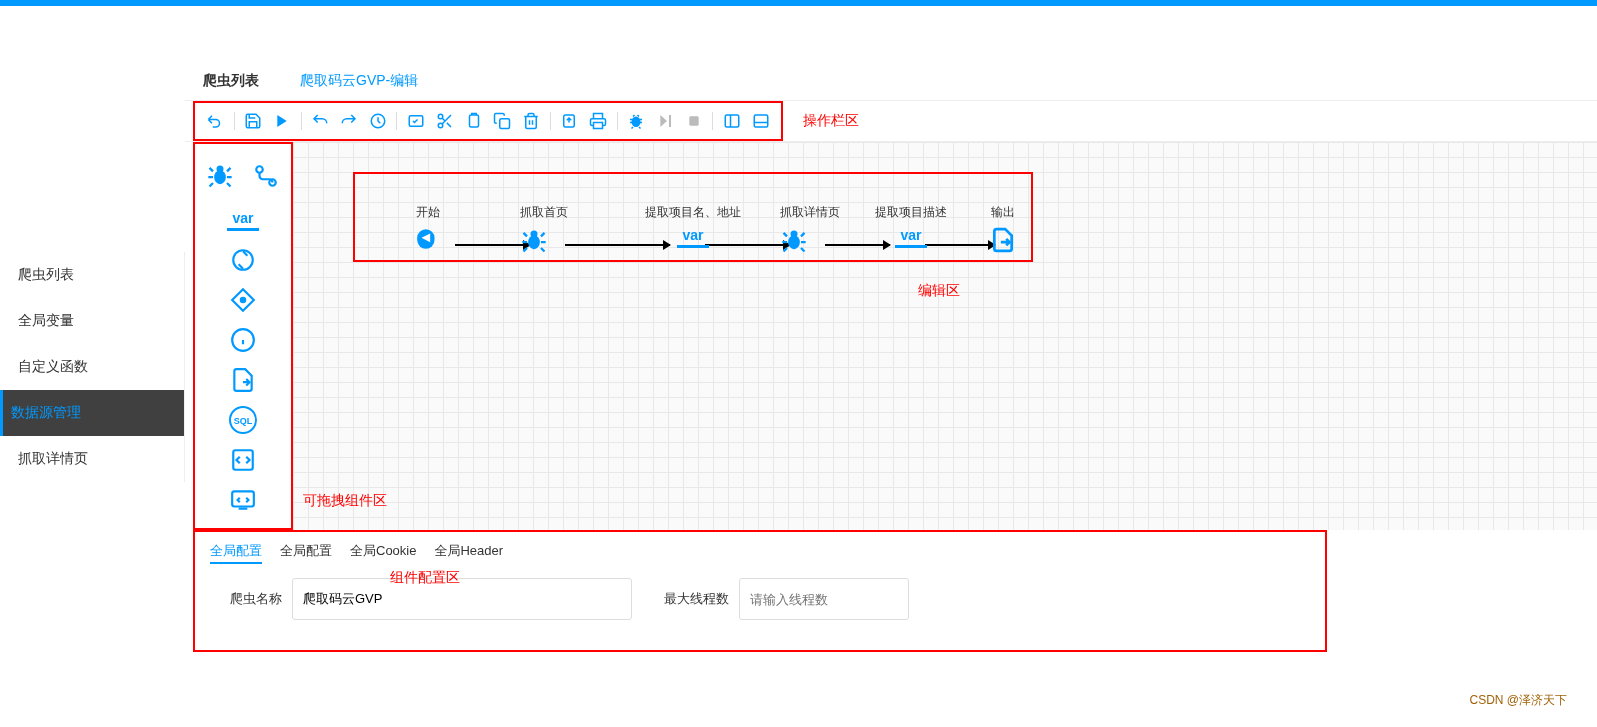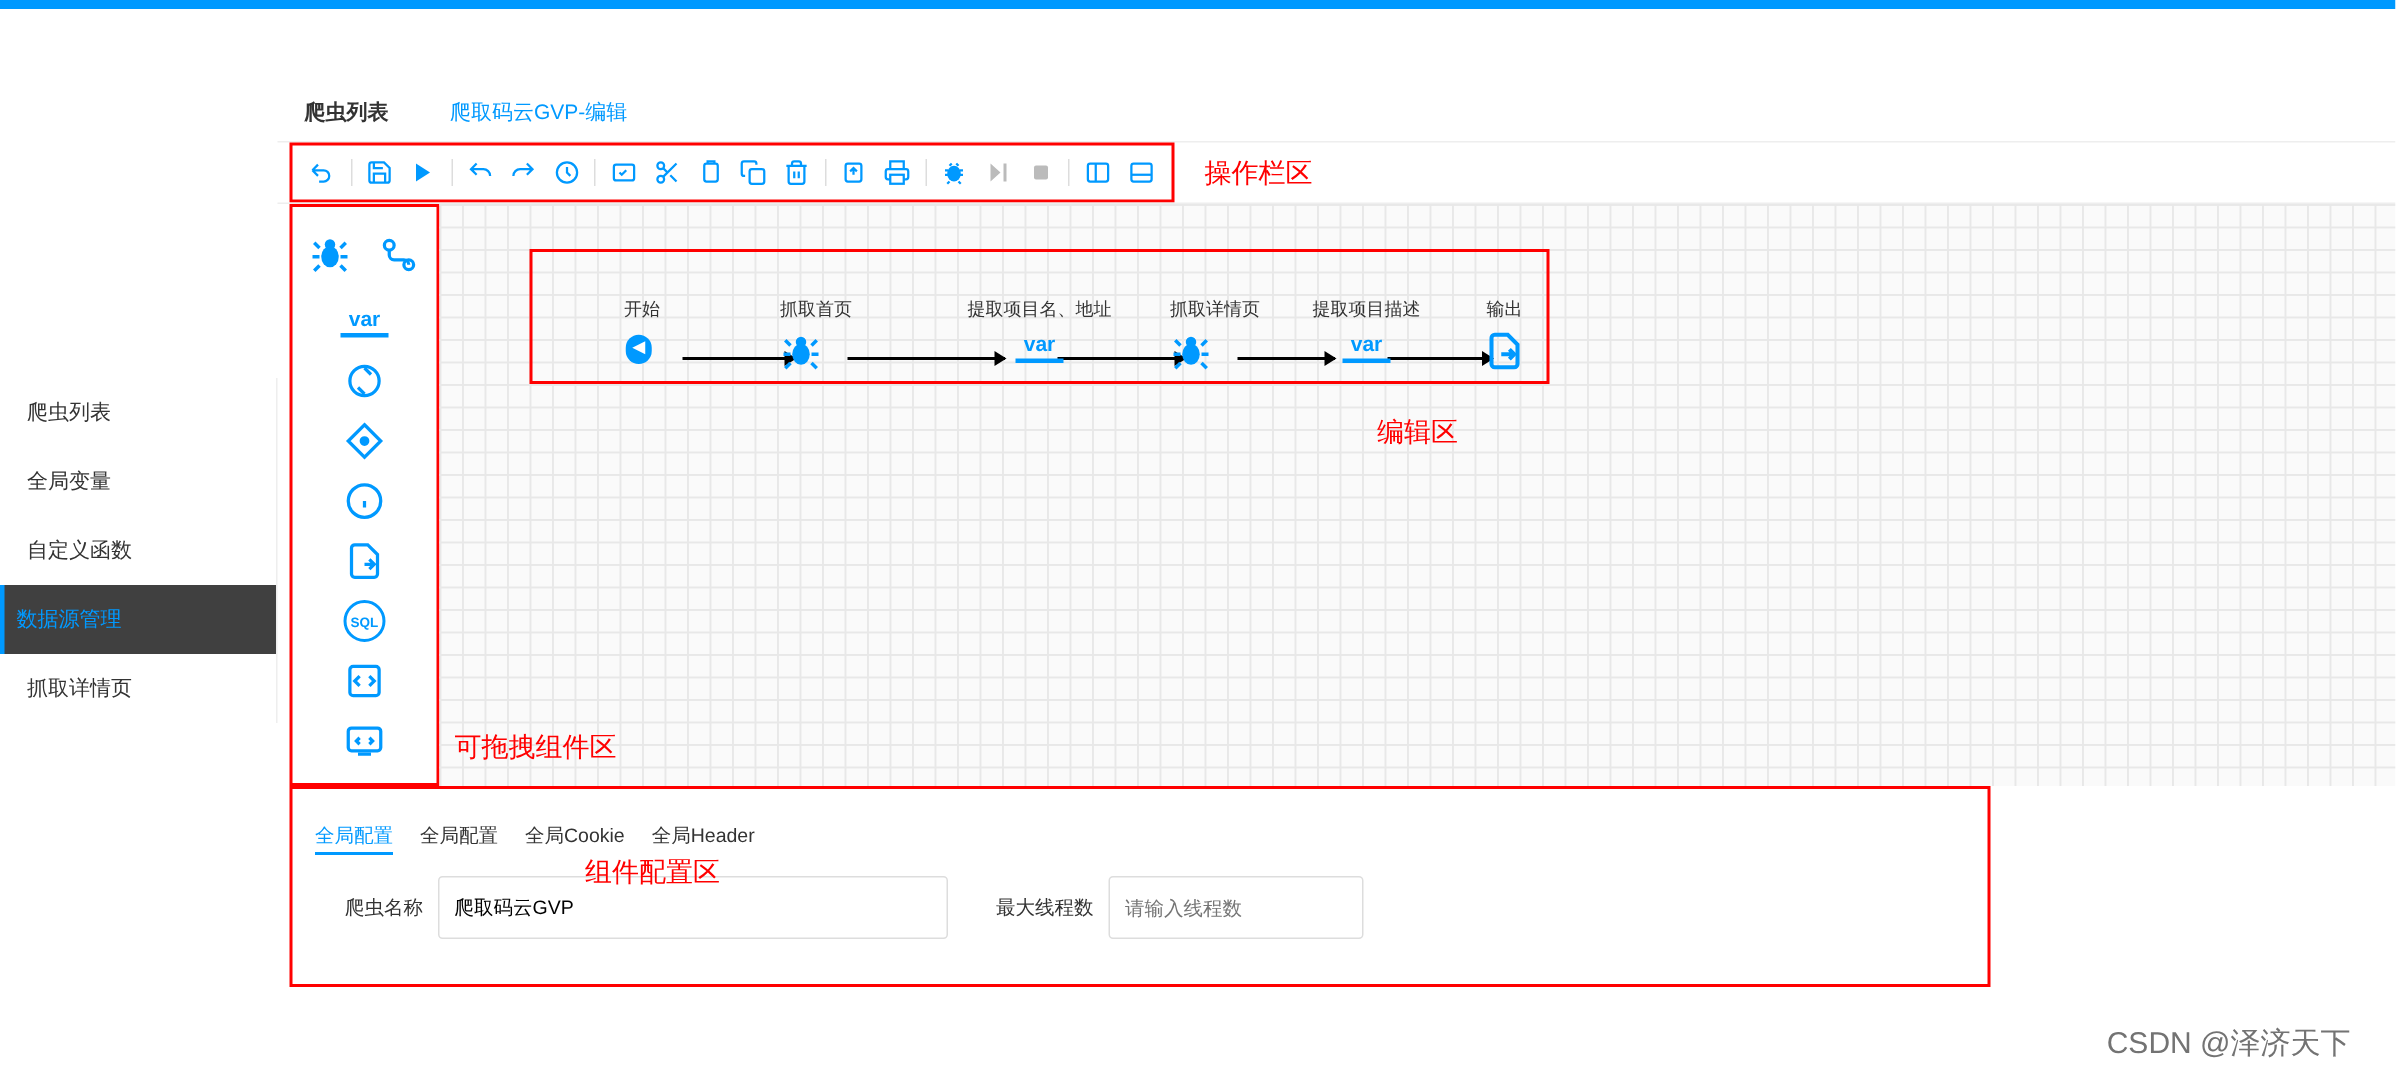--- a/index.html
+++ b/index.html
@@ -22,31 +22,31 @@
 .comp-row { display: flex; gap: 10px; width: 100%; justify-content: center; padding: 4px 0; }
 .comp-item { width: 36px; height: 40px; display: flex; align-items: center; justify-content: center; cursor: grab; color: #0099ff; }
 .comp-var { color: #0099ff; font-weight: bold; font-size: 14px; border-bottom: 3px solid #0099ff; padding-bottom: 2px; width: 32px; text-align: center; }
 .canvas { flex: 1; position: relative; background-image: linear-gradient(#e8e8e8 1px, transparent 1px), linear-gradient(90deg, #e8e8e8 1px, transparent 1px); background-size: 15px 15px; background-color: #fafafa; }
 .flow-wrap { position: absolute; left: 60px; top: 30px; width: 680px; height: 90px; border: 2px solid red; }
 .flow-node { position: absolute; text-align: center; font-size: 12px; }
 .flow-node .label { display: block; margin-bottom: 6px; white-space: nowrap; }
 .flow-node .icon { color: #0099ff; }
 .arrow { position: absolute; top: 70px; height: 2px; background: #000; }
 .arrow::after { content: ''; position: absolute; right: -1px; top: -4px; border-left: 8px solid #000; border-top: 5px solid transparent; border-bottom: 5px solid transparent; }
-.annotation { position: absolute; color: red; font-size: 18px; }
-.bottom-panel { border: 2px solid red; margin: 0 270px 20px 8px; padding: 20px 15px 30px 15px; background: #fff; }
+.annotation { position: absolute; color: red; font-size: 14px; }
+.bottom-panel { border: 2px solid red; margin: 0 270px 20px 8px; padding: 8px 15px 30px 15px; background: #fff; }
 .bottom-tabs { display: flex; gap: 18px; margin-bottom: 14px; font-size: 13px; }
 .bottom-tab { cursor: pointer; padding: 2px 0; }
 .bottom-tab.active { color: #0099ff; border-bottom: 2px solid #0099ff; }
 .form-row { display: flex; align-items: center; gap: 32px; padding-left: 20px; }
 .form-group { display: flex; align-items: center; gap: 10px; }
 .form-label { font-size: 13px; color: #333; }
 .form-input { height: 42px; border: 1px solid #ddd; border-radius: 3px; padding: 0 10px; font-size: 13px; background: #fff; }
 .form-select { height: 30px; border: 1px solid #ddd; border-radius: 3px; padding: 0 10px; font-size: 13px; width: 340px; display: flex; align-items: center; justify-content: space-between; background: #fff; cursor: pointer; }
-.watermark { position: absolute; bottom: 18px; right: 30px; color: #737373; font-size: 20px; }
+.watermark { position: absolute; bottom: 18px; right: 30px; color: #a16207; font-size: 12px; }
 svg { display: block; }
 </style>
 </head>
 <body>
 
 <div class="top-banner"></div>
 <div class="layout">
   <div class="sidebar">
     <div class="sidebar-item">爬虫列表</div>
     <div class="sidebar-item">全局变量</div>

